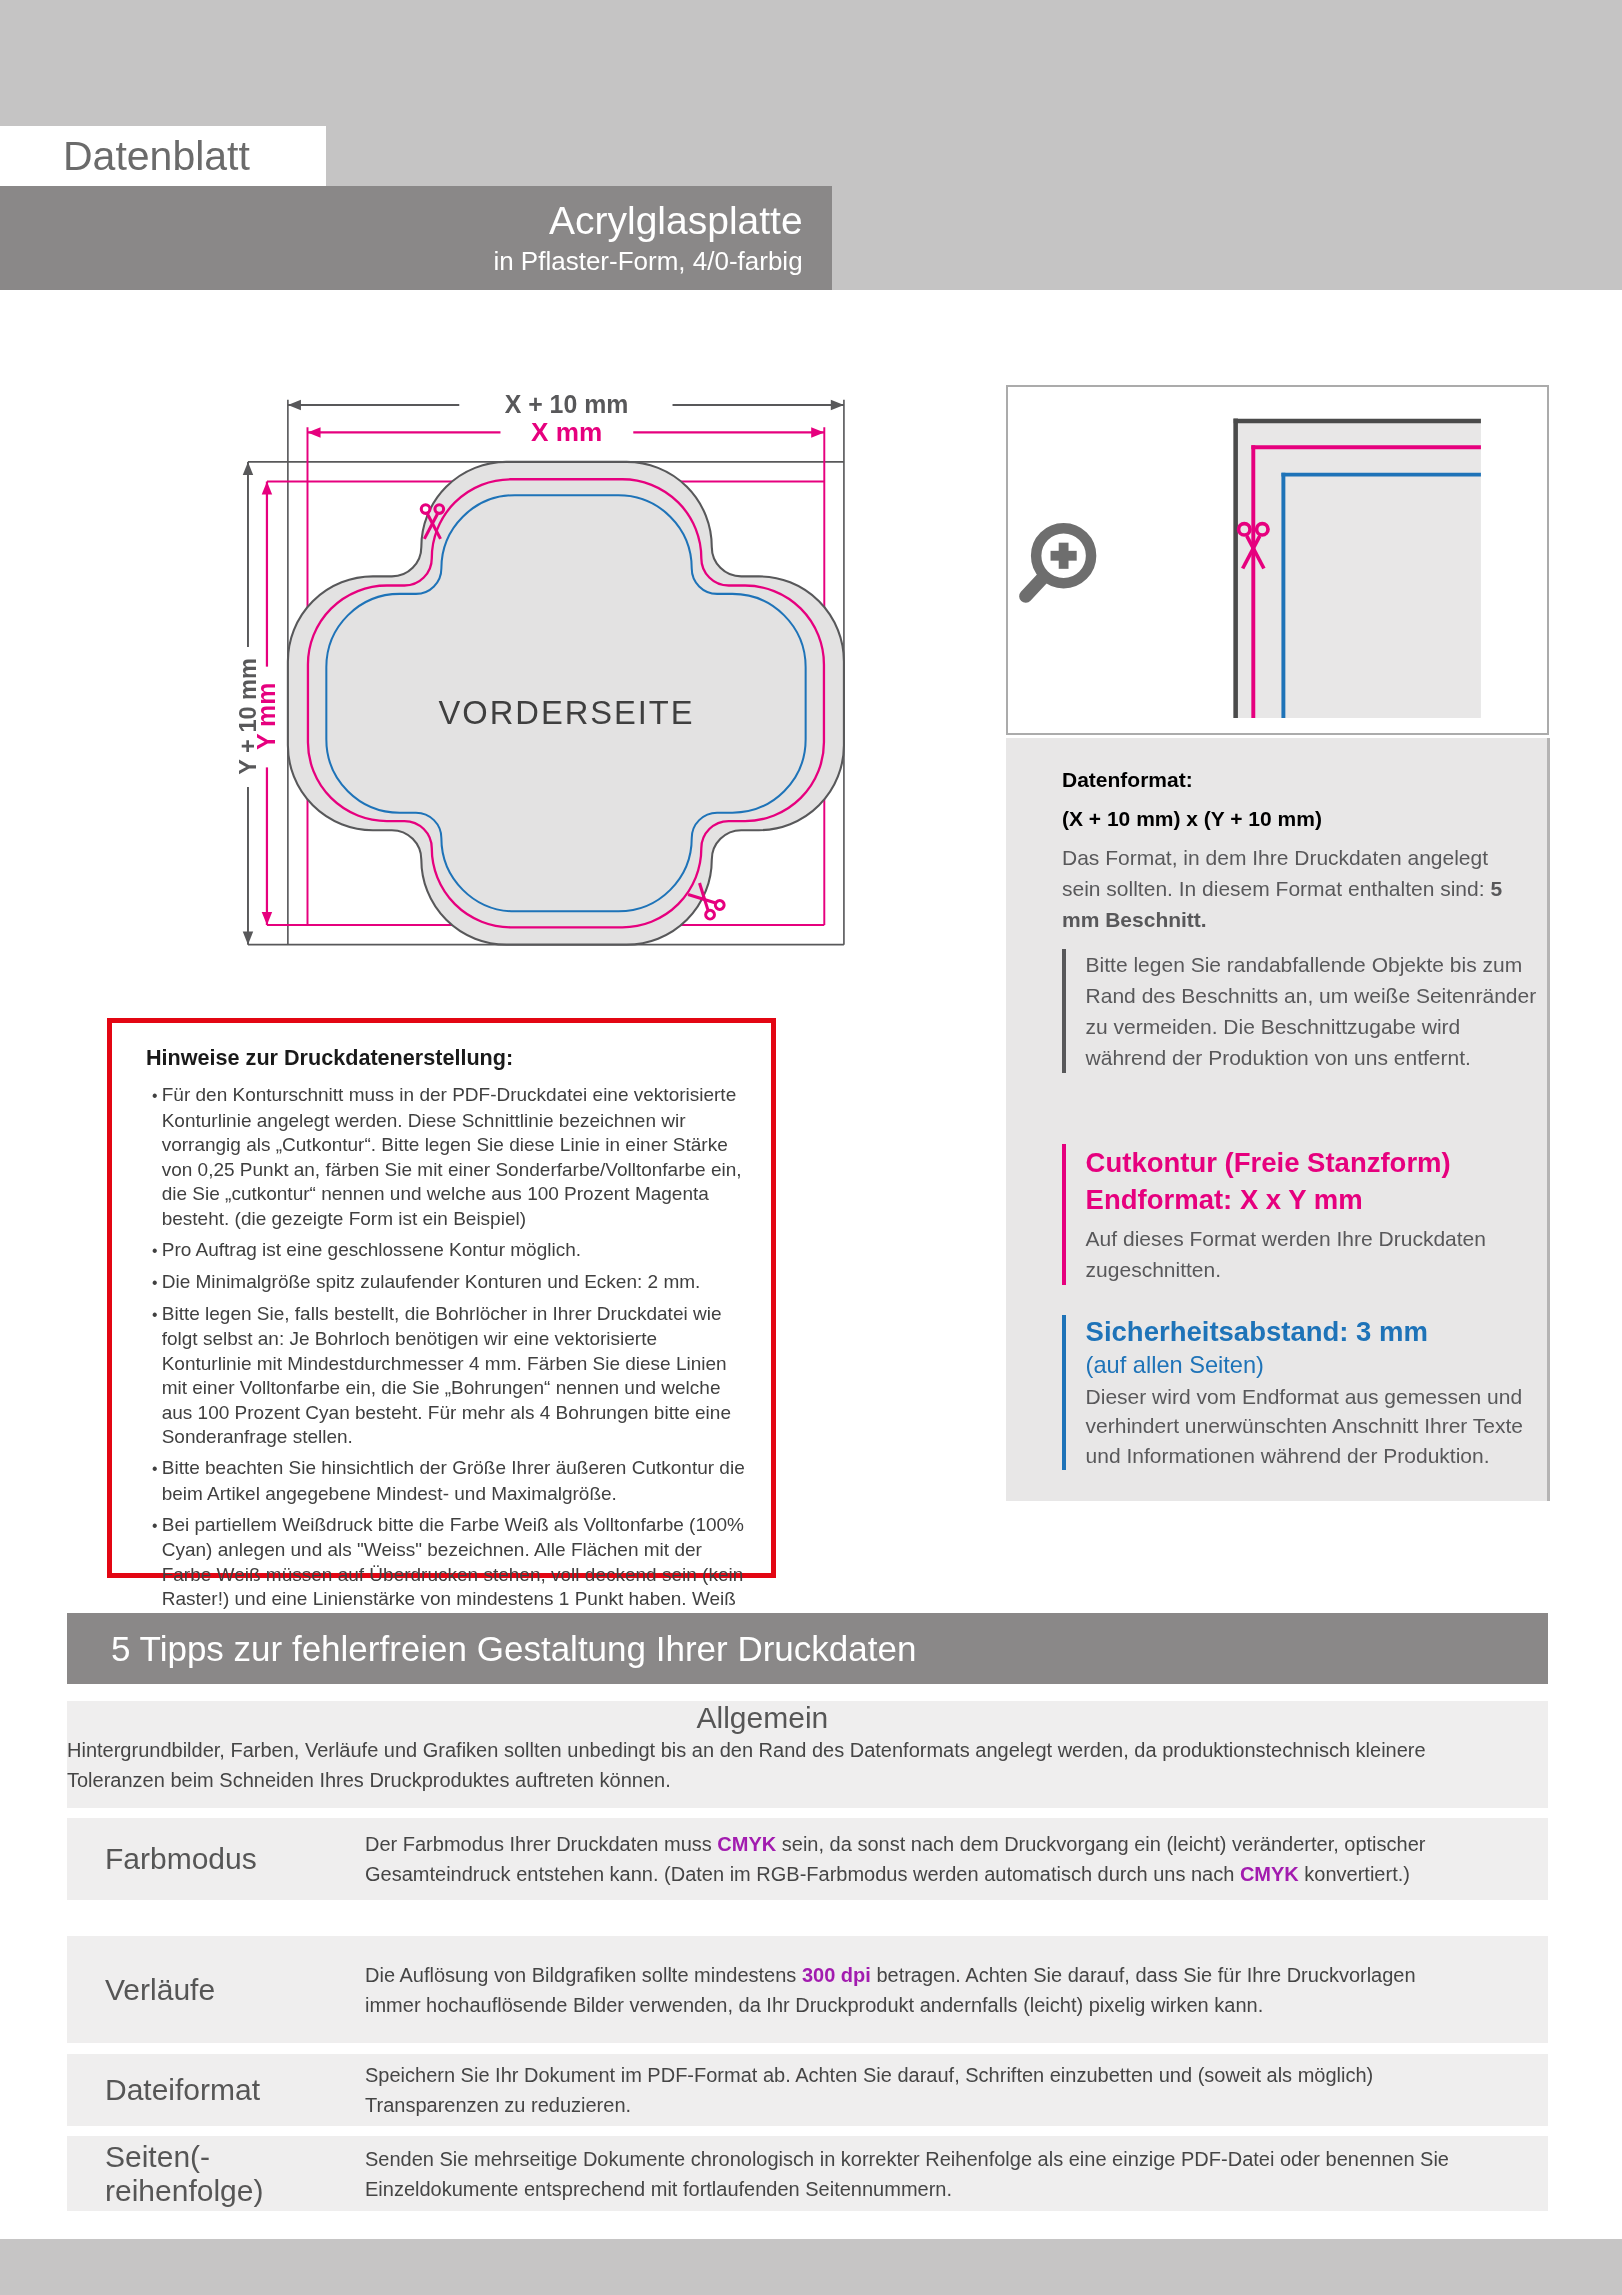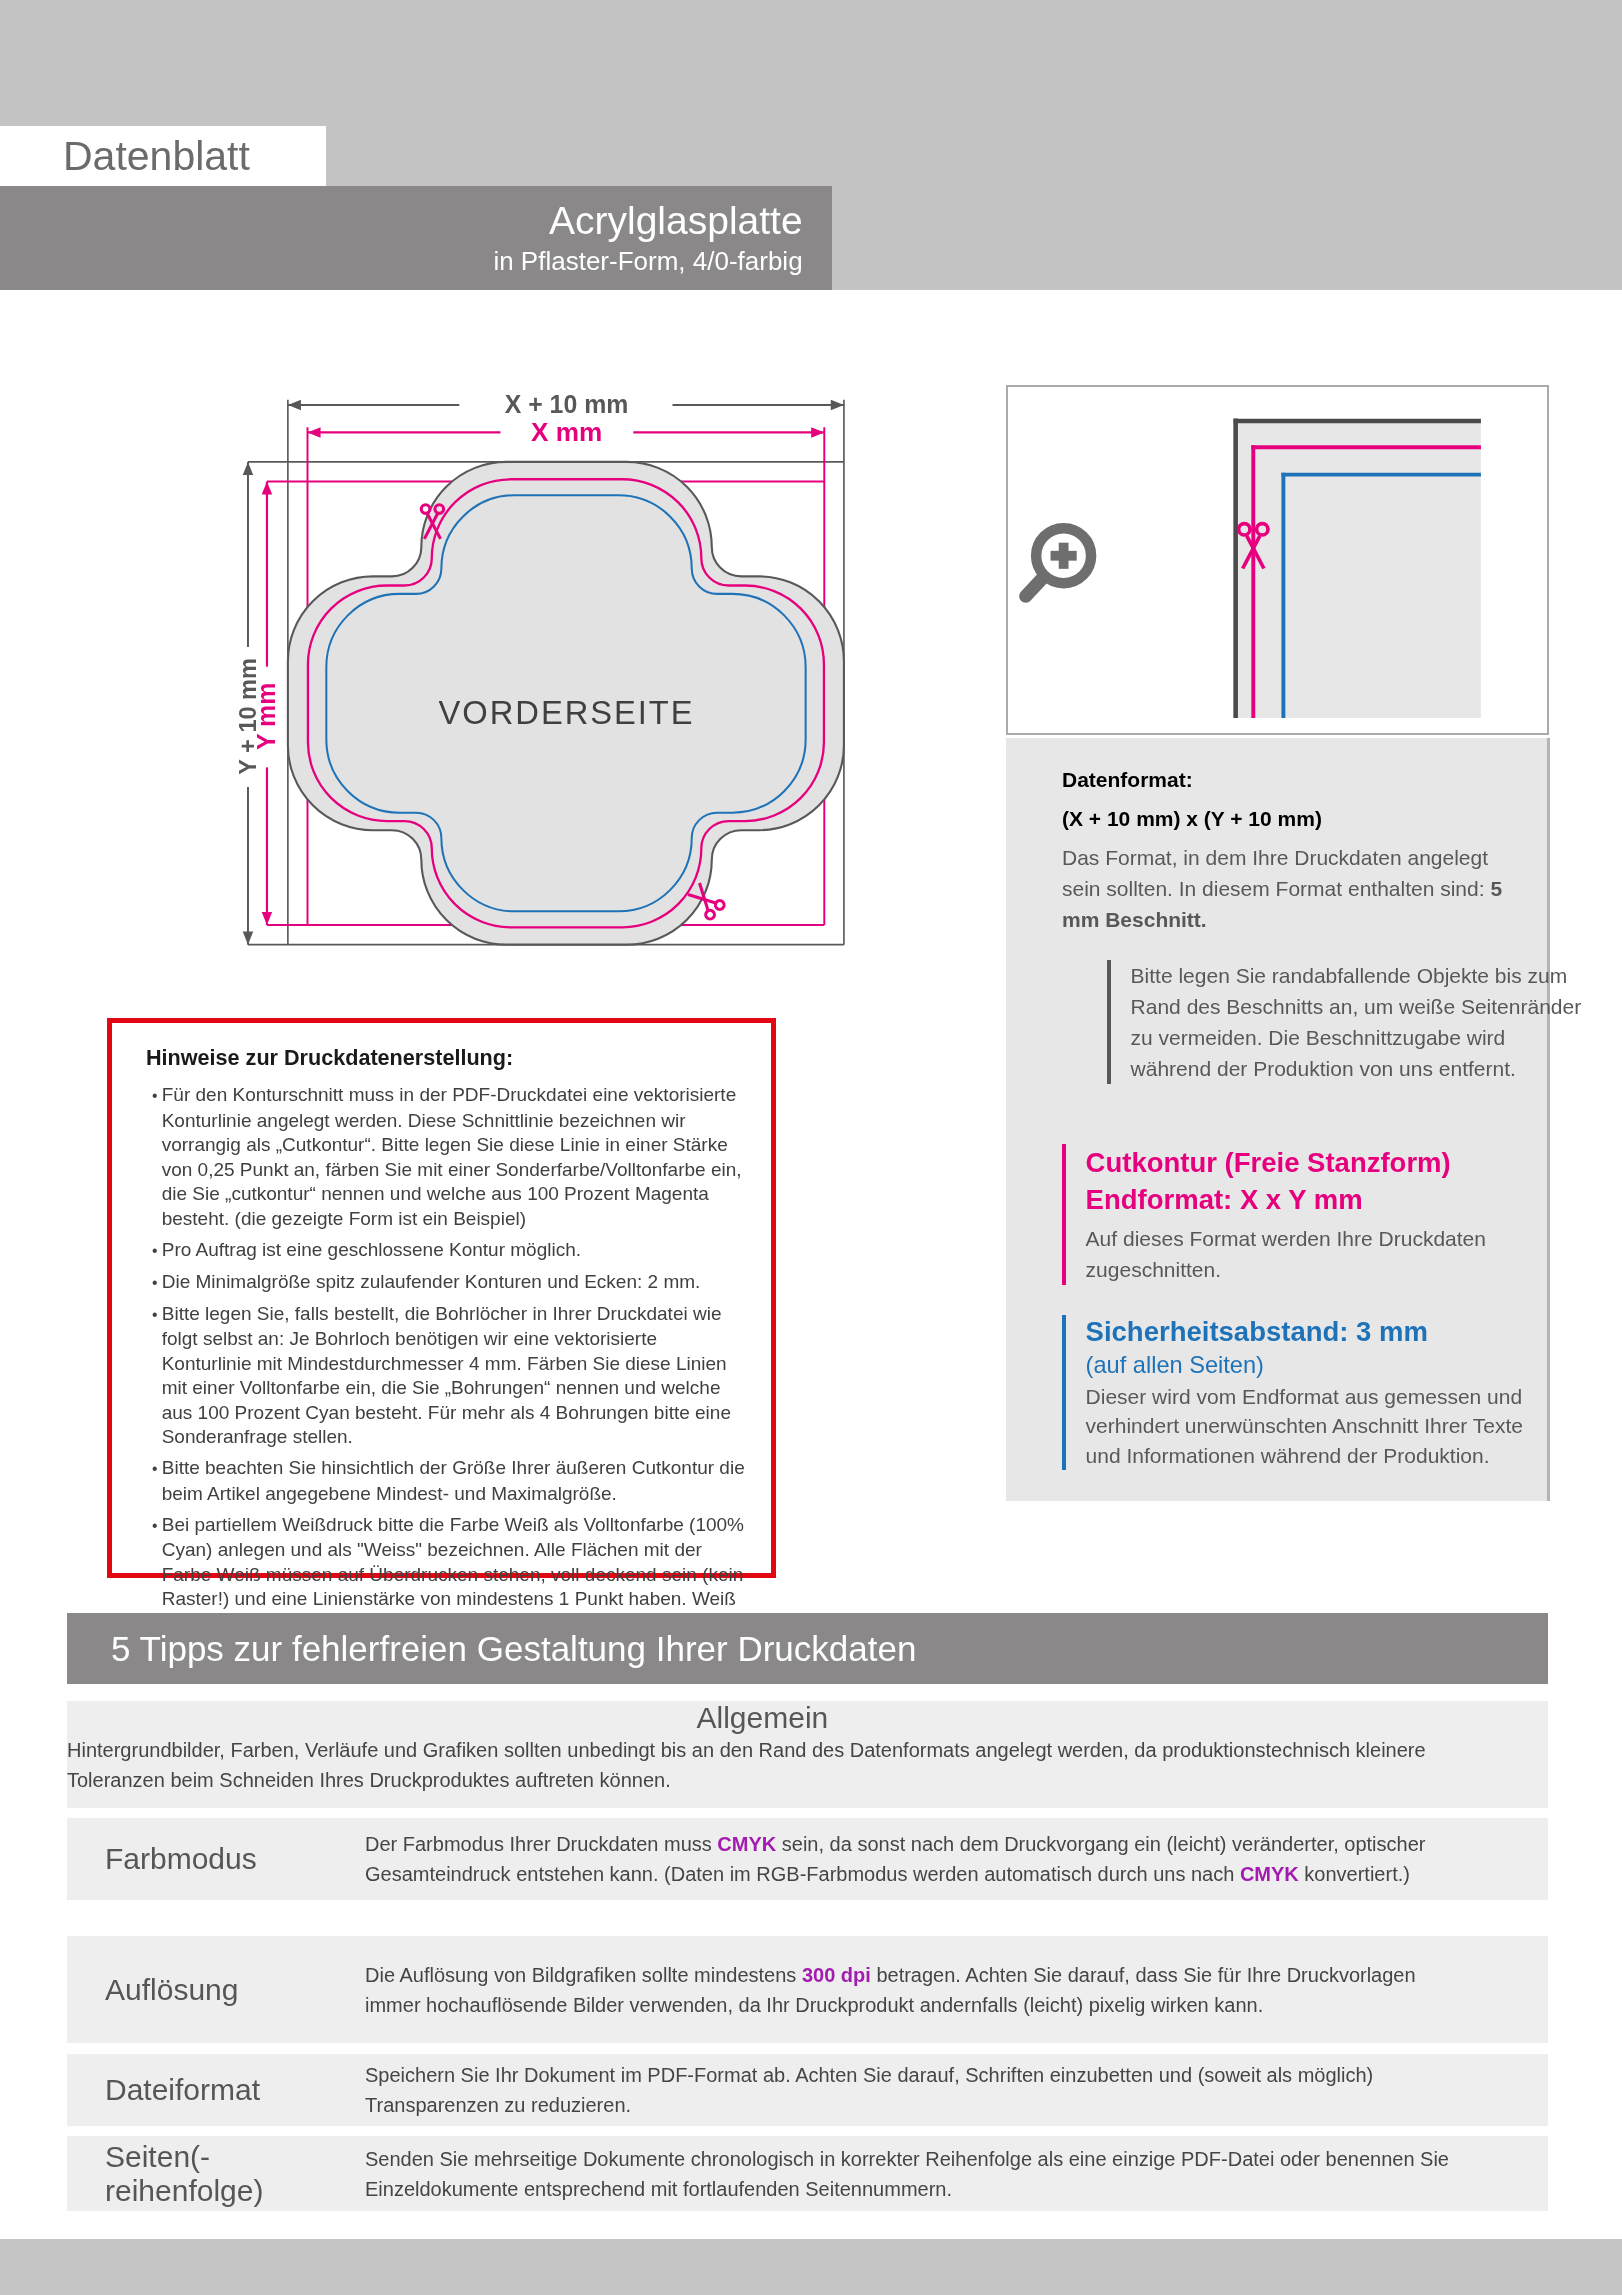--- a/index.html
+++ b/index.html
@@ -172,21 +172,21 @@
       </g>
     </svg>
   </div>
 
   <div class="abs info-panel">
     <div class="block" style="top:22px;">
       <div class="ip-h">Datenformat:</div>
       <div class="ip-h">(X + 10 mm) x (Y + 10 mm)</div>
       <div class="ip-p" style="margin-top:3.9px;width:452px;"><span>Das Format, in dem Ihre Druckdaten angelegt sein sollten. In diesem Format enthalten sind: </span><b>5 mm Beschnitt.</b></div>
     </div>
-    <div class="block quote" style="top:222px;margin-left:45px;">
+    <div class="block quote" style="top:211px;">
       <div class="ip-p">Bitte legen Sie randabfallende Objekte bis zum Rand des Beschnitts an, um weiße Seitenränder zu vermeiden. Die Beschnittzugabe wird während der Produktion von uns entfernt.</div>
     </div>
     <div class="block mag-block" style="top:406px;">
       <div class="mag-h">Cutkontur (Freie Stanzform)</div>
       <div class="mag-h">Endformat: X x Y mm</div>
       <div class="ip-p" style="margin-top:5.2px;">Auf dieses Format werden Ihre Druckdaten zugeschnitten.</div>
     </div>
     <div class="block blue-block" style="top:577px;">
       <div class="blue-h">Sicherheitsabstand: 3 mm</div>
       <div class="blue-sub">(auf allen Seiten)</div>
@@ -212,21 +212,21 @@
 
   <div class="abs tip-row" style="top:1701px;height:107px;flex-direction:column;">
     <div class="tip-label">Allgemein</div>
     <div class="tip-body"><span>Hintergrundbilder, Farben, Verläufe und Grafiken sollten unbedingt bis an den Rand des Datenformats angelegt werden, da produktionstechnisch kleinere Toleranzen beim Schneiden Ihres Druckproduktes auftreten können.</span></div>
   </div>
   <div class="abs tip-row" style="top:1818px;height:82px;">
     <div class="tip-label">Farbmodus</div>
     <div class="tip-body"><span>Der Farbmodus Ihrer Druckdaten muss </span><b>CMYK</b><span> sein, da sonst nach dem Druckvorgang ein (leicht) veränderter, optischer Gesamteindruck entstehen kann. (Daten im RGB-Farbmodus werden automatisch durch uns nach </span><b>CMYK</b><span> konvertiert.)</span></div>
   </div>
   <div class="abs tip-row" style="top:1936px;height:107px;">
-    <div class="tip-label">Auflösung</div>
+    <div class="tip-label">Verläufe</div>
     <div class="tip-body"><span>Die Auflösung von Bildgrafiken sollte mindestens </span><b>300 dpi</b><span> betragen. Achten Sie darauf, dass Sie für Ihre Druckvorlagen immer hochauflösende Bilder verwenden, da Ihr Druckprodukt andernfalls (leicht) pixelig wirken kann.</span></div>
   </div>
   <div class="abs tip-row" style="top:2054px;height:72px;">
     <div class="tip-label">Dateiformat</div>
     <div class="tip-body"><span>Speichern Sie Ihr Dokument im PDF-Format ab. Achten Sie darauf, Schriften einzubetten und (soweit als möglich) Transparenzen zu reduzieren.</span></div>
   </div>
   <div class="abs tip-row" style="top:2136px;height:75px;align-items:center;">
     <div class="tip-label">Seiten(-reihenfolge)</div>
     <div class="tip-body"><span>Senden Sie mehrseitige Dokumente chronologisch in korrekter Reihenfolge als eine einzige PDF-Datei oder benennen Sie Einzeldokumente entsprechend mit fortlaufenden Seitennummern.</span></div>
   </div>

